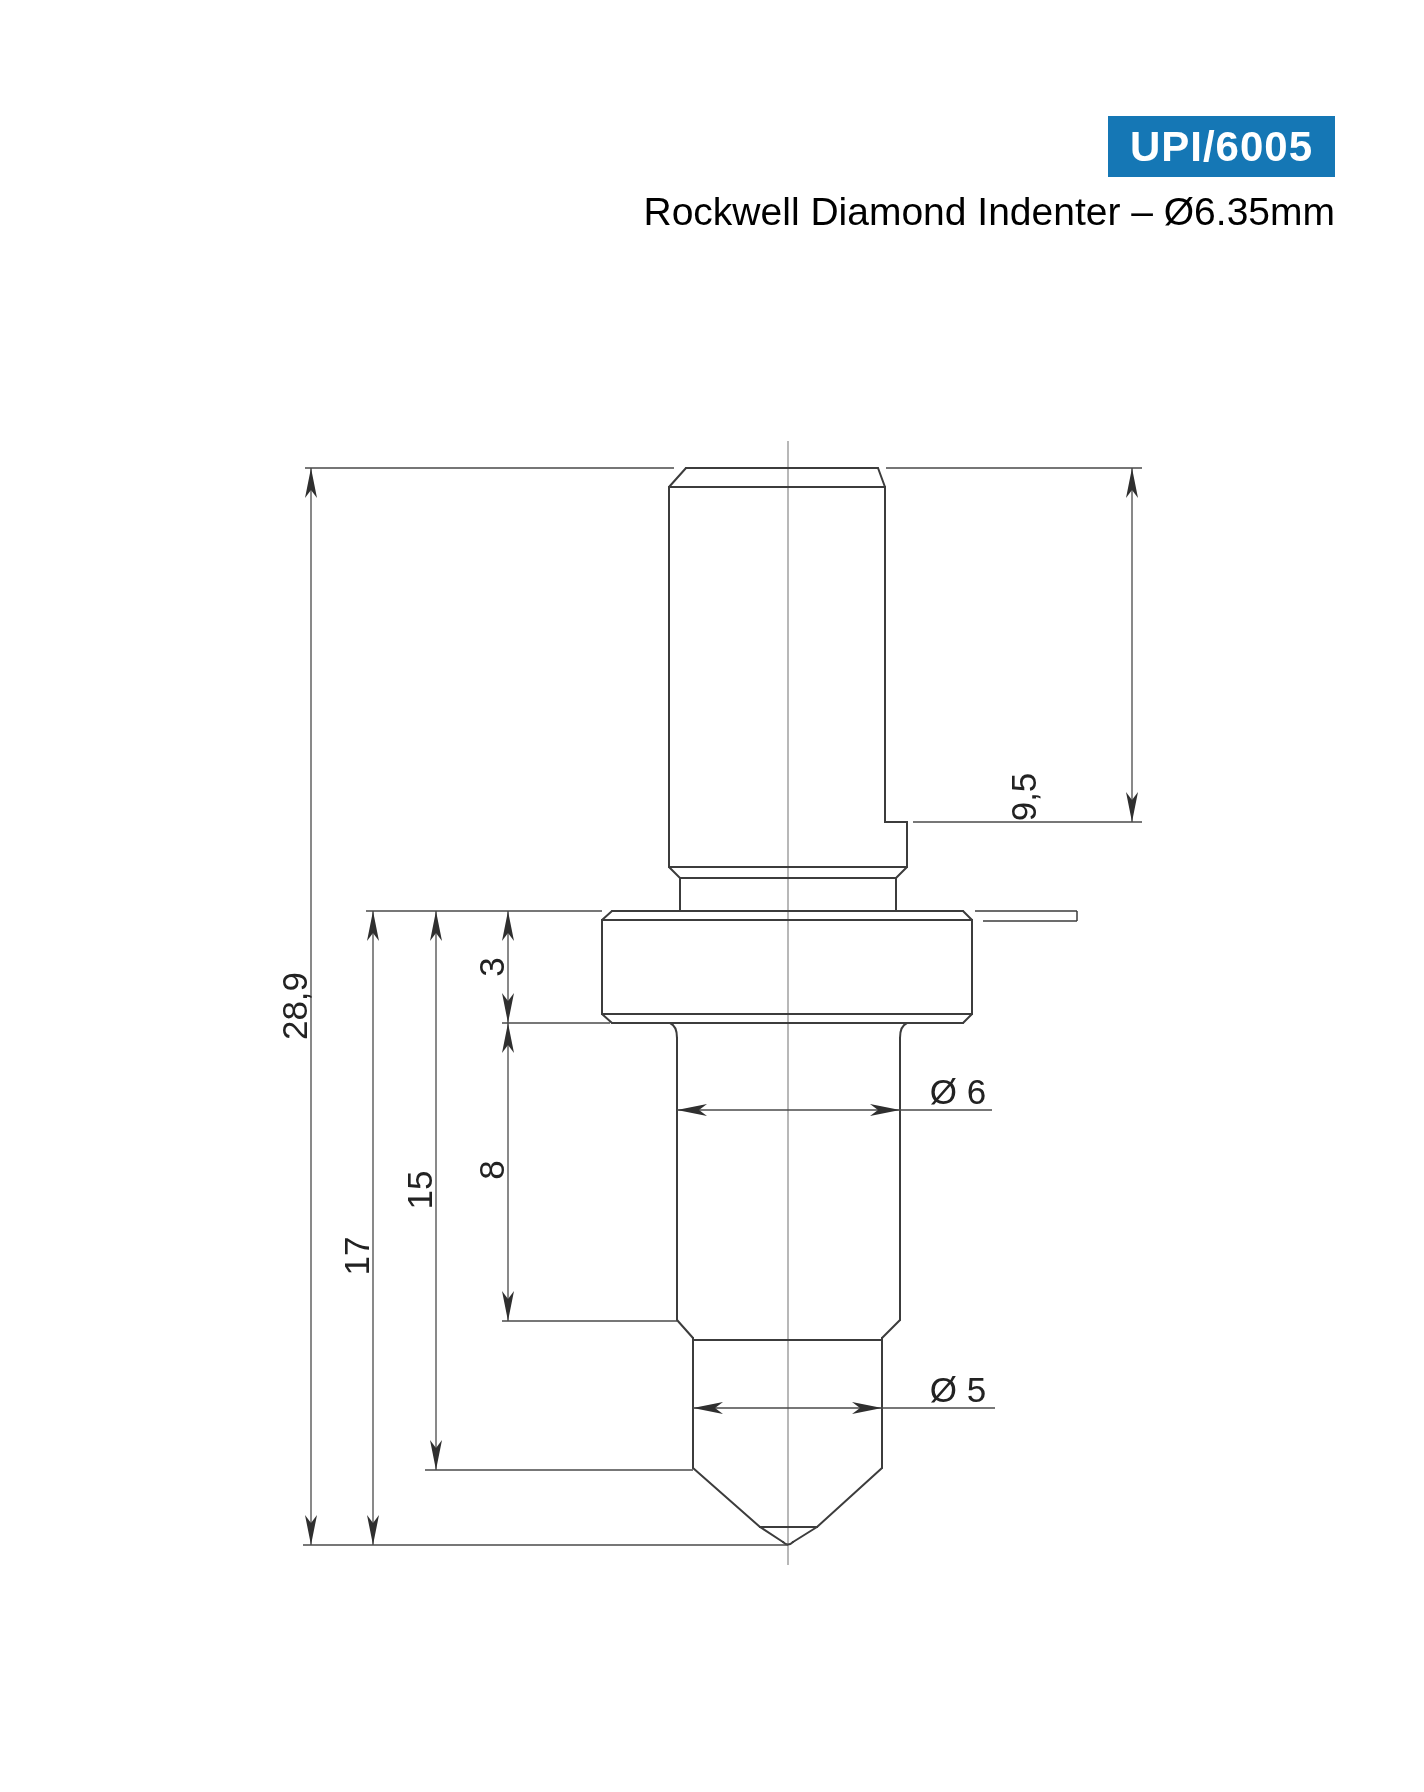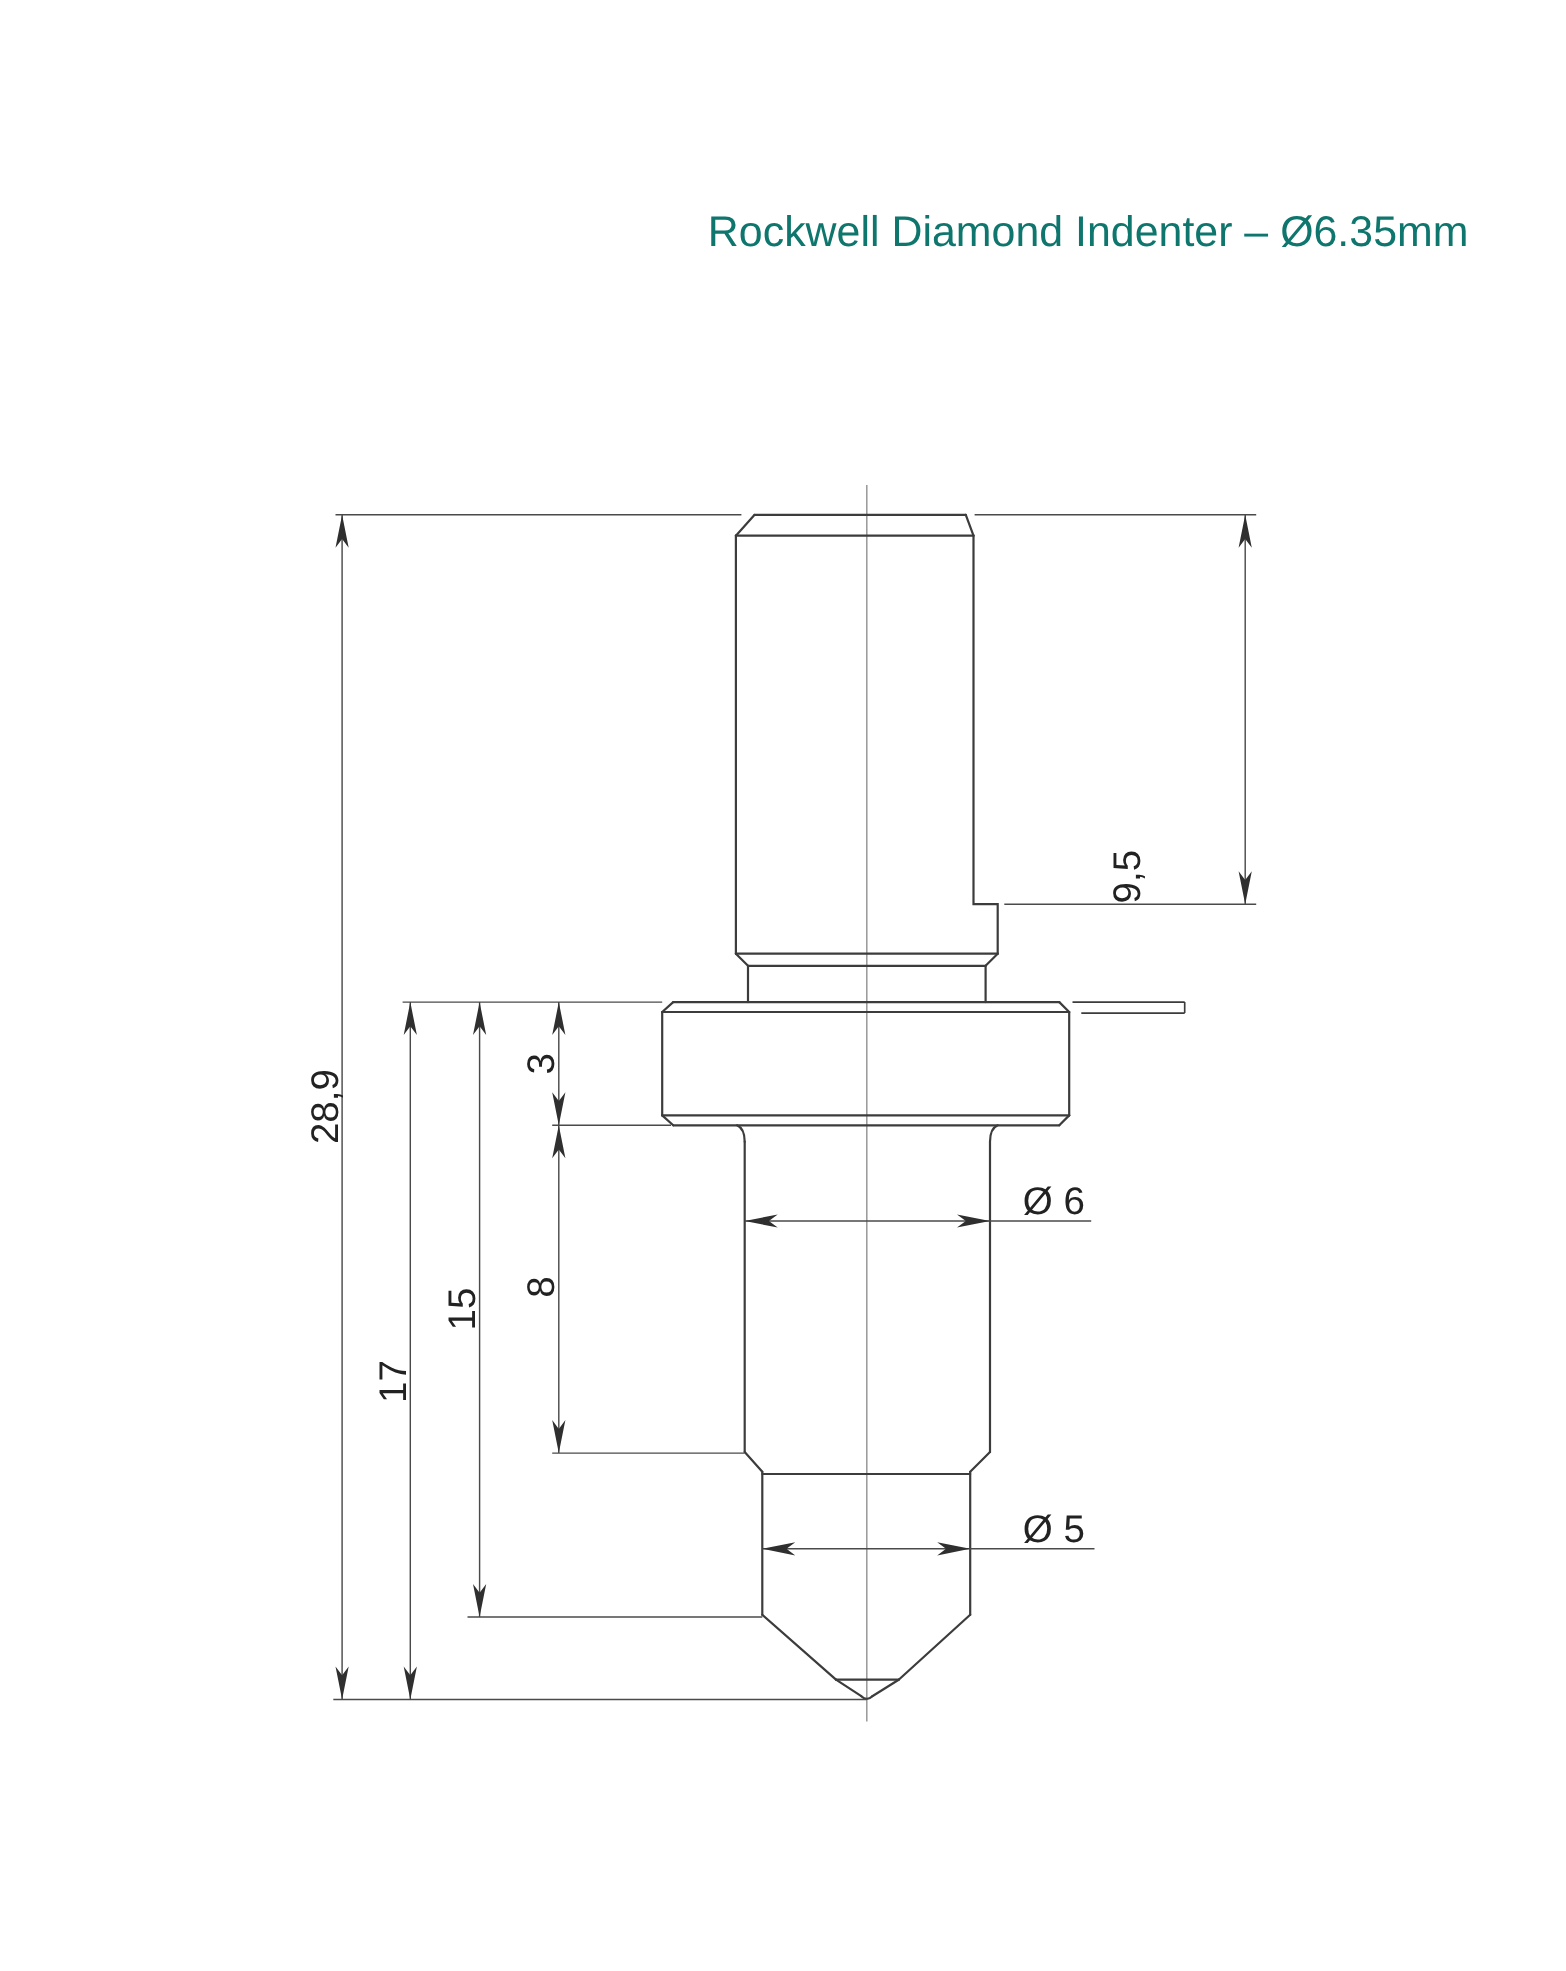--- a/index.html
+++ b/index.html
@@ -19,40 +19,41 @@
     font-weight:bold;
     font-size:42px;
     line-height:61px;
     text-align:center;
     letter-spacing:1px;
   }
   .title{
     position:absolute;
     top:190px;right:89px;
     font-size:39px;
-    color:#0f766e;
+    color:#000000;
     white-space:nowrap;
   }
   svg{position:absolute;left:0;top:0;}
   .outline{stroke:#3c3c3c;stroke-width:2;fill:none;stroke-linecap:round;}
   .thin{stroke:#3c3c3c;stroke-width:1.5;fill:none;}
   .center{stroke:#9a9a9a;stroke-width:1.4;fill:none;}
   .dim{stroke:#4a4a4a;stroke-width:1.3;fill:none;}
   .arrow{fill:#2f2f2f;stroke:none;}
   .dimtxt{
     font-family:"Liberation Sans",sans-serif;
     font-size:35px;
     fill:#222222;
   }
 </style>
 </head>
 <body>
 
 <div class="sheet">
 
+  <div class="badge">UPI/6005</div>
   <div class="title">Rockwell Diamond Indenter – Ø6.35mm</div>
 
   <svg width="1424" height="1792" viewBox="0 0 1424 1792">
 
     <g>
       <path class="center" d="M788,441 L788,1565"></path>
     </g>
 
     <g>
 

